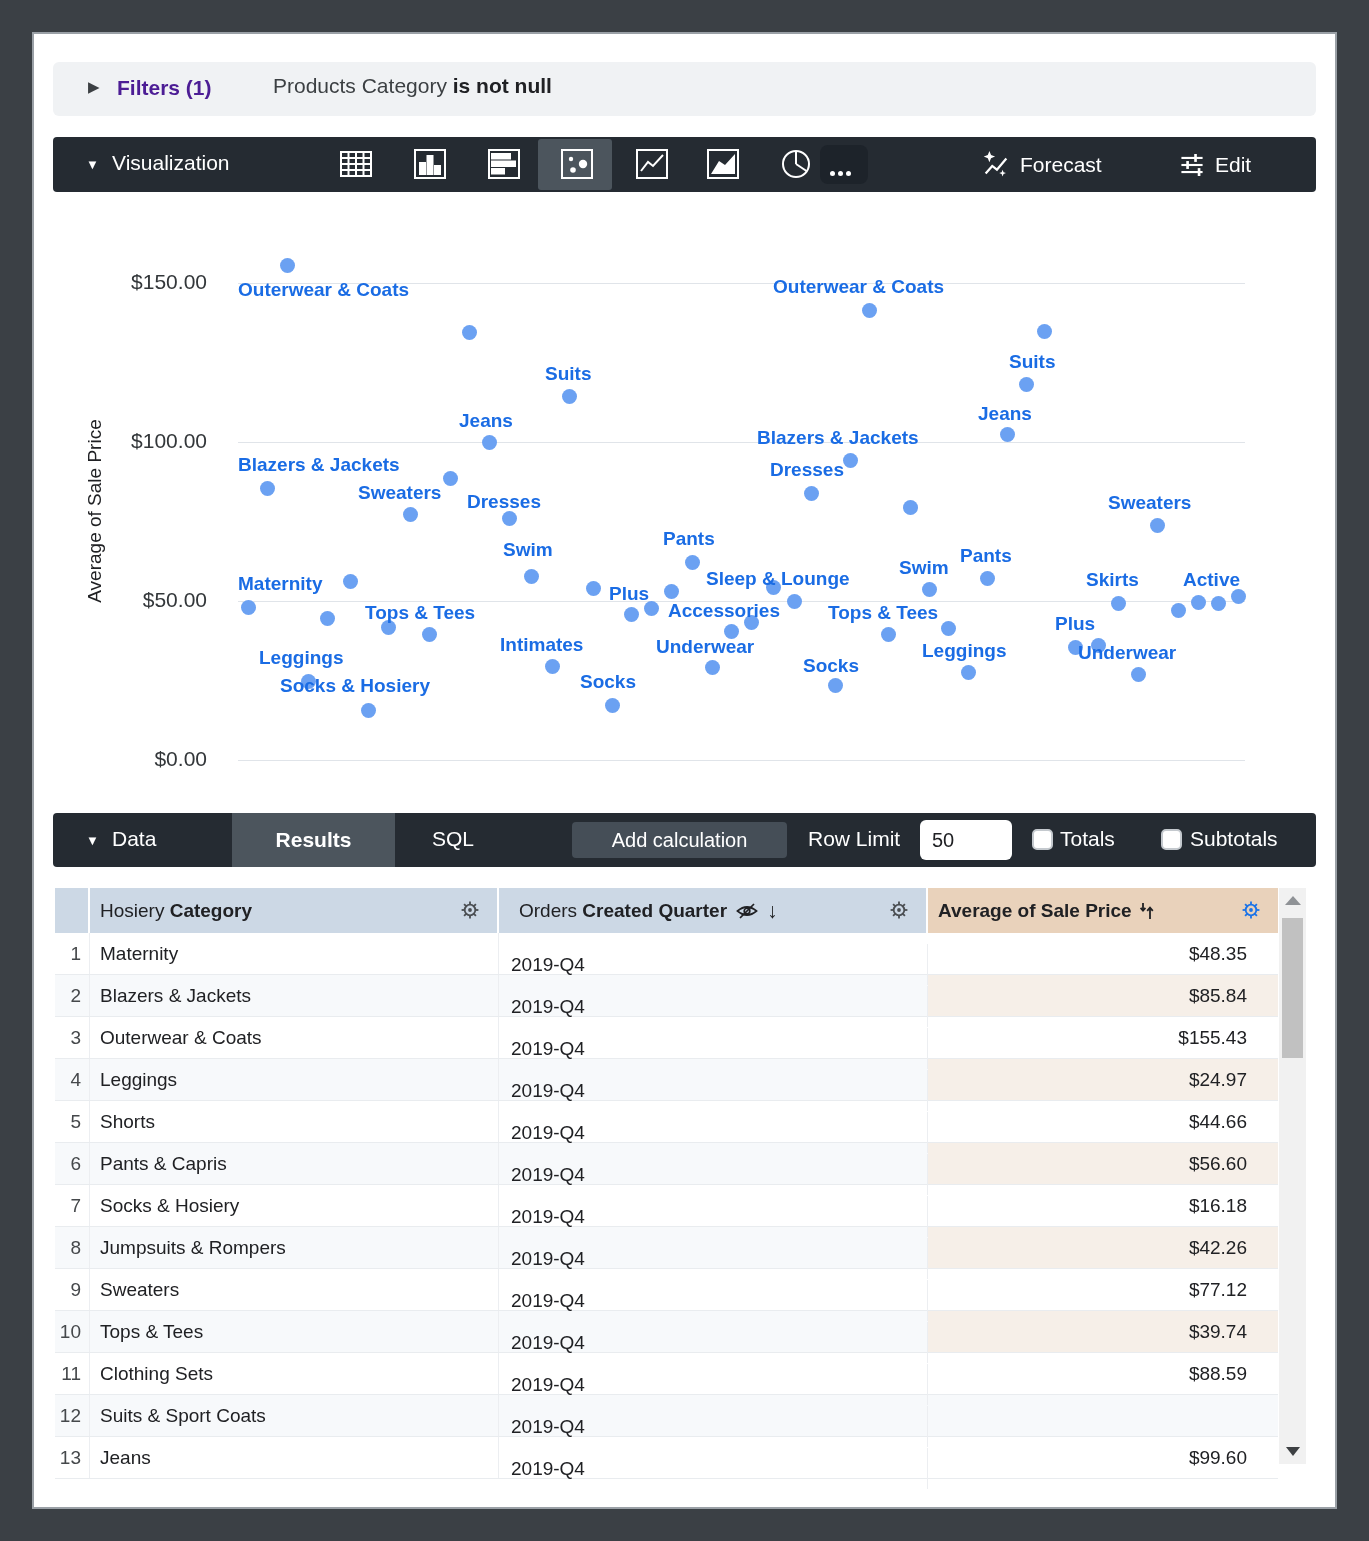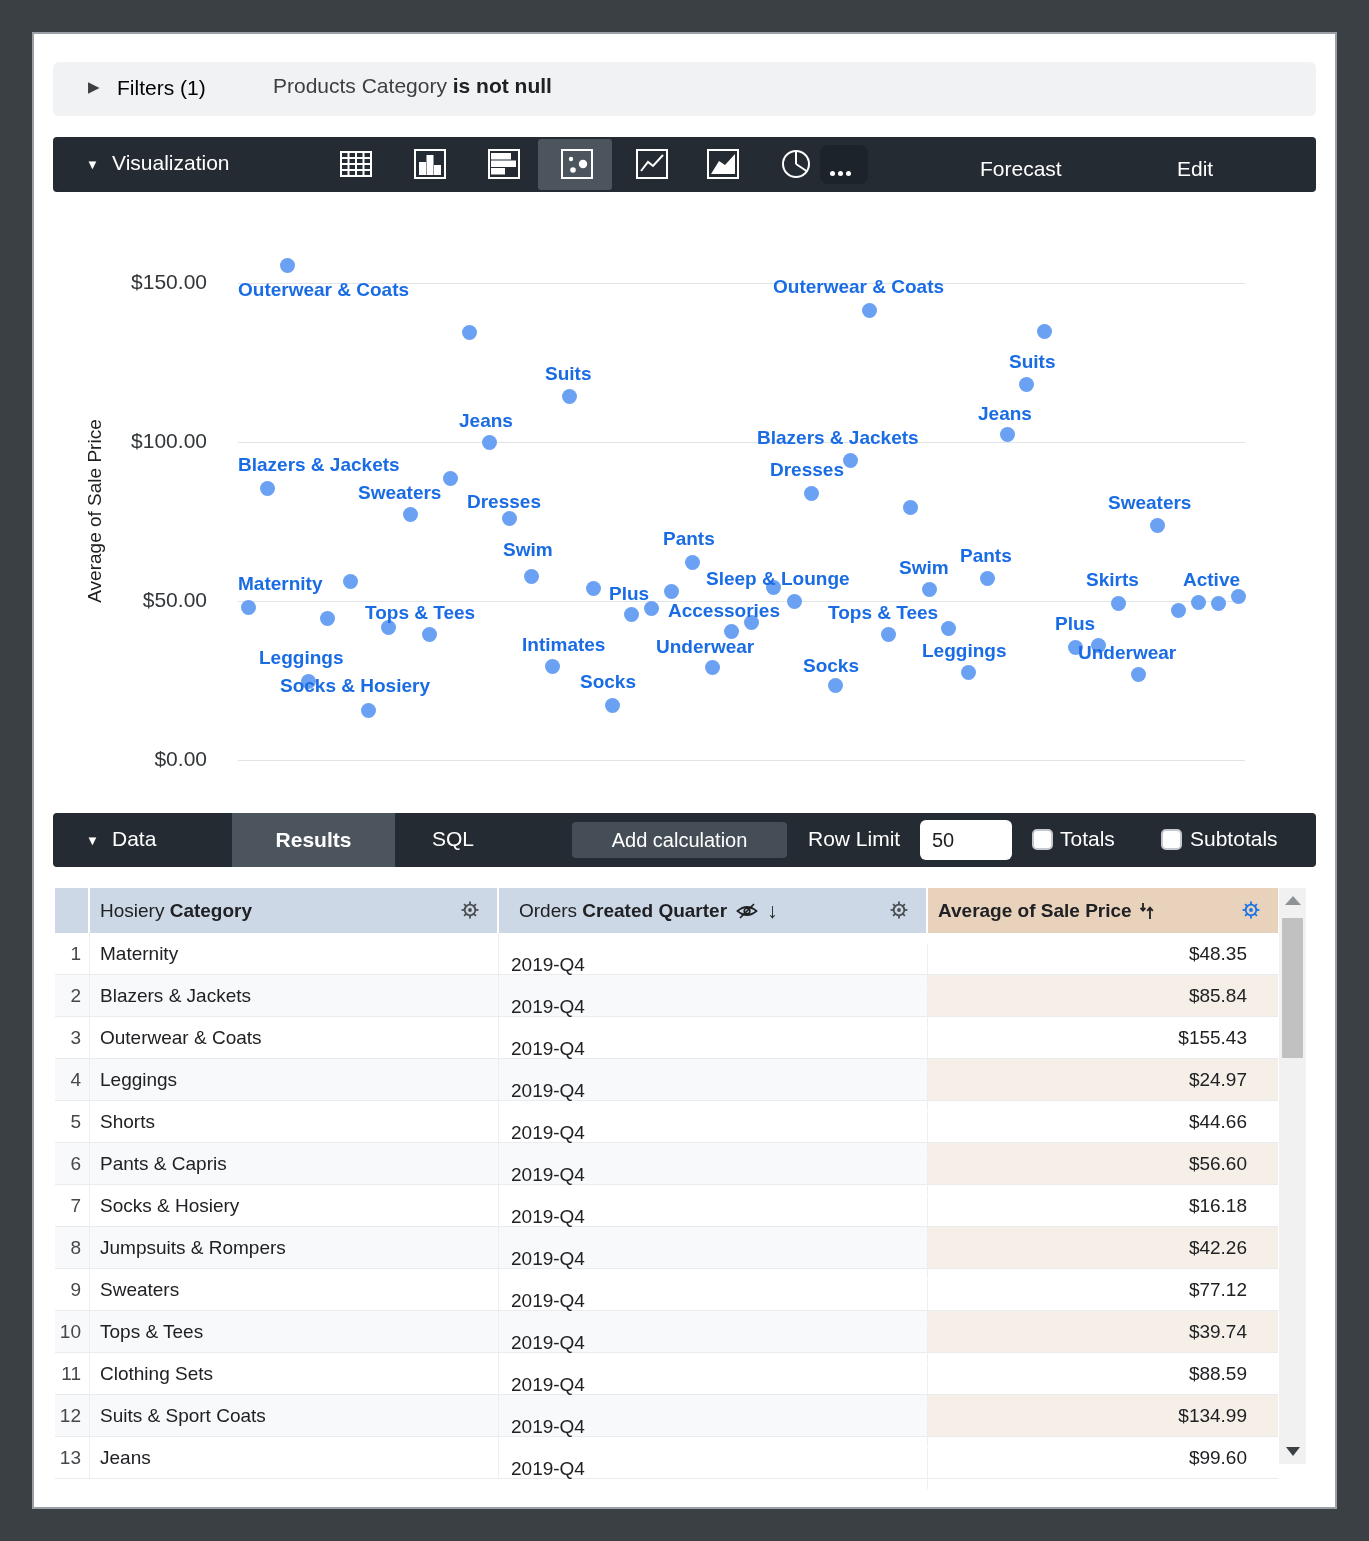--- a/index.html
+++ b/index.html
@@ -4,36 +4,36 @@
 <style>
   * { box-sizing: border-box; margin: 0; padding: 0; }
   html,body { width:1369px; height:1541px; }
   body { background:#3b4045; font-family:"Liberation Sans", sans-serif; position:relative; overflow:hidden; }
   .card { position:absolute; left:32px; top:32px; width:1305px; height:1477px; background:#fff; border:2px solid #9aa0a6; }
   .abs { position:absolute; }
 
   
   .filter-bar { position:absolute; left:19px; top:28px; width:1263px; height:54px; background:#f0f2f4; border-radius:6px; }
   .tri-right { position:absolute; left:35px; top:16px; font-size:15px; color:#3c4043; }
-  .filters-title { position:absolute; left:64px; top:14px; font-size:21px; font-weight:normal; color:#000000; }
+  .filters-title { position:absolute; left:64px; top:14px; font-size:21px; font-weight:bold; color:#4c1d95; }
   .filter-expr { position:absolute; left:220px; top:12px; font-size:21px; color:#3c4043; }
   .filter-expr b { color:#202124;margin-top:11px; }
 
   
   .dark-bar { position:absolute; left:19px; width:1263px; height:55px; background:#252b32; border-radius:4px; color:#fff; }
   .viz-bar { top:103px; }
   .data-bar { top:779px; height:54px; }
   .bar-caret { position:absolute; left:33px; top:20px; font-size:13px; color:#fff; }
   .bar-label { position:absolute; left:59px; top:14px; font-size:21px; color:#fff; }
   .viz-icon { position:absolute; top:8px; width:38px; height:38px; cursor:pointer; }
   .sel-tile { position:absolute; left:485px; top:2px; width:74px; height:51px; background:#4c555d; border-radius:3px; }
   .more-tile { position:absolute; left:767px; top:8px; width:48px; height:39px; background:#1d232a; border-radius:8px; }
   .more-dots { position:absolute; left:10px; top:17px; }
   .more-dots i { display:inline-block; width:5px; height:5px; border-radius:50%; background:#fff; margin-right:3px; }
-  .tool-btn { position:absolute; top:12px; height:32px; display:flex; align-items:center; gap:8px; cursor:pointer;flex-direction:column; }
+  .tool-btn { position:absolute; top:12px; height:32px; display:flex; align-items:center; gap:8px; cursor:pointer; }
   .tool-btn span { font-size:21px; color:#fff; }
 
   
   #chart-layer { position:absolute; left:0; top:158px; width:1301px; height:621px; }
   .gridline { position:absolute; left:204px; width:1007px; height:1px; background:#e0e4e9; }
   .ytick { position:absolute; left:83px; width:90px; text-align:right; font-size:21px; color:#33373a; }
   .y-title { position:absolute; left:61px; top:477px; transform:translate(-50%,-50%) rotate(-90deg); font-size:19px; color:#202124; white-space:nowrap; }
   .dot { position:absolute; width:15px; height:15px; border-radius:50%; background:#6ba1f2; }
   .pt-label { position:absolute; font-size:19px; font-weight:bold; color:#1a6ce4; white-space:nowrap; }
 
@@ -216,21 +216,21 @@
       <div class="pt-label" style="left: 204px; top: 420px;">Blazers &amp; Jackets</div>
       <div class="pt-label" style="left: 324px; top: 448px;">Sweaters</div>
       <div class="pt-label" style="left: 433px; top: 457px;">Dresses</div>
       <div class="pt-label" style="left: 469px; top: 505px;">Swim</div>
       <div class="pt-label" style="left: 629px; top: 494px;">Pants</div>
       <div class="pt-label" style="left: 204px; top: 539px;">Maternity</div>
       <div class="pt-label" style="left: 331px; top: 568px;">Tops &amp; Tees</div>
       <div class="pt-label" style="left: 575px; top: 549px;">Plus</div>
       <div class="pt-label" style="left: 672px; top: 534px;">Sleep &amp; Lounge</div>
       <div class="pt-label" style="left: 634px; top: 566px;">Accessories</div>
-      <div class="pt-label" style="left: 466px; top: 600px; margin-left: 22px;">Intimates</div>
+      <div class="pt-label" style="left: 466px; top: 600px;">Intimates</div>
       <div class="pt-label" style="left: 622px; top: 602px;">Underwear</div>
       <div class="pt-label" style="left: 225px; top: 613px;">Leggings</div>
       <div class="pt-label" style="left: 246px; top: 641px;">Socks &amp; Hosiery</div>
       <div class="pt-label" style="left: 546px; top: 637px;">Socks</div>
       <div class="pt-label" style="left: 739px; top: 242px;">Outerwear &amp; Coats</div>
       <div class="pt-label" style="left: 975px; top: 317px;">Suits</div>
       <div class="pt-label" style="left: 944px; top: 369px;">Jeans</div>
       <div class="pt-label" style="left: 723px; top: 393px;">Blazers &amp; Jackets</div>
       <div class="pt-label" style="left: 736px; top: 425px;">Dresses</div>
       <div class="pt-label" style="left: 1074px; top: 458px;">Sweaters</div>
@@ -390,21 +390,20 @@
       <div class="trow">
         <div class="cell num">11</div>
         <div class="cell cat">Clothing Sets</div>
         <div class="cell qtr">2019-Q4</div>
         <div class="cell price">$88.59</div>
       </div>
       <div class="trow stripe">
         <div class="cell num">12</div>
         <div class="cell cat">Suits &amp; Sport Coats</div>
         <div class="cell qtr">2019-Q4</div>
-        <div class="cell price">$134.99</div>
       </div>
       <div class="trow">
         <div class="cell num">13</div>
         <div class="cell cat">Jeans</div>
         <div class="cell qtr">2019-Q4</div>
         <div class="cell price">$99.60</div>
       </div>
     </div>
 
   <div class="sb-track">

